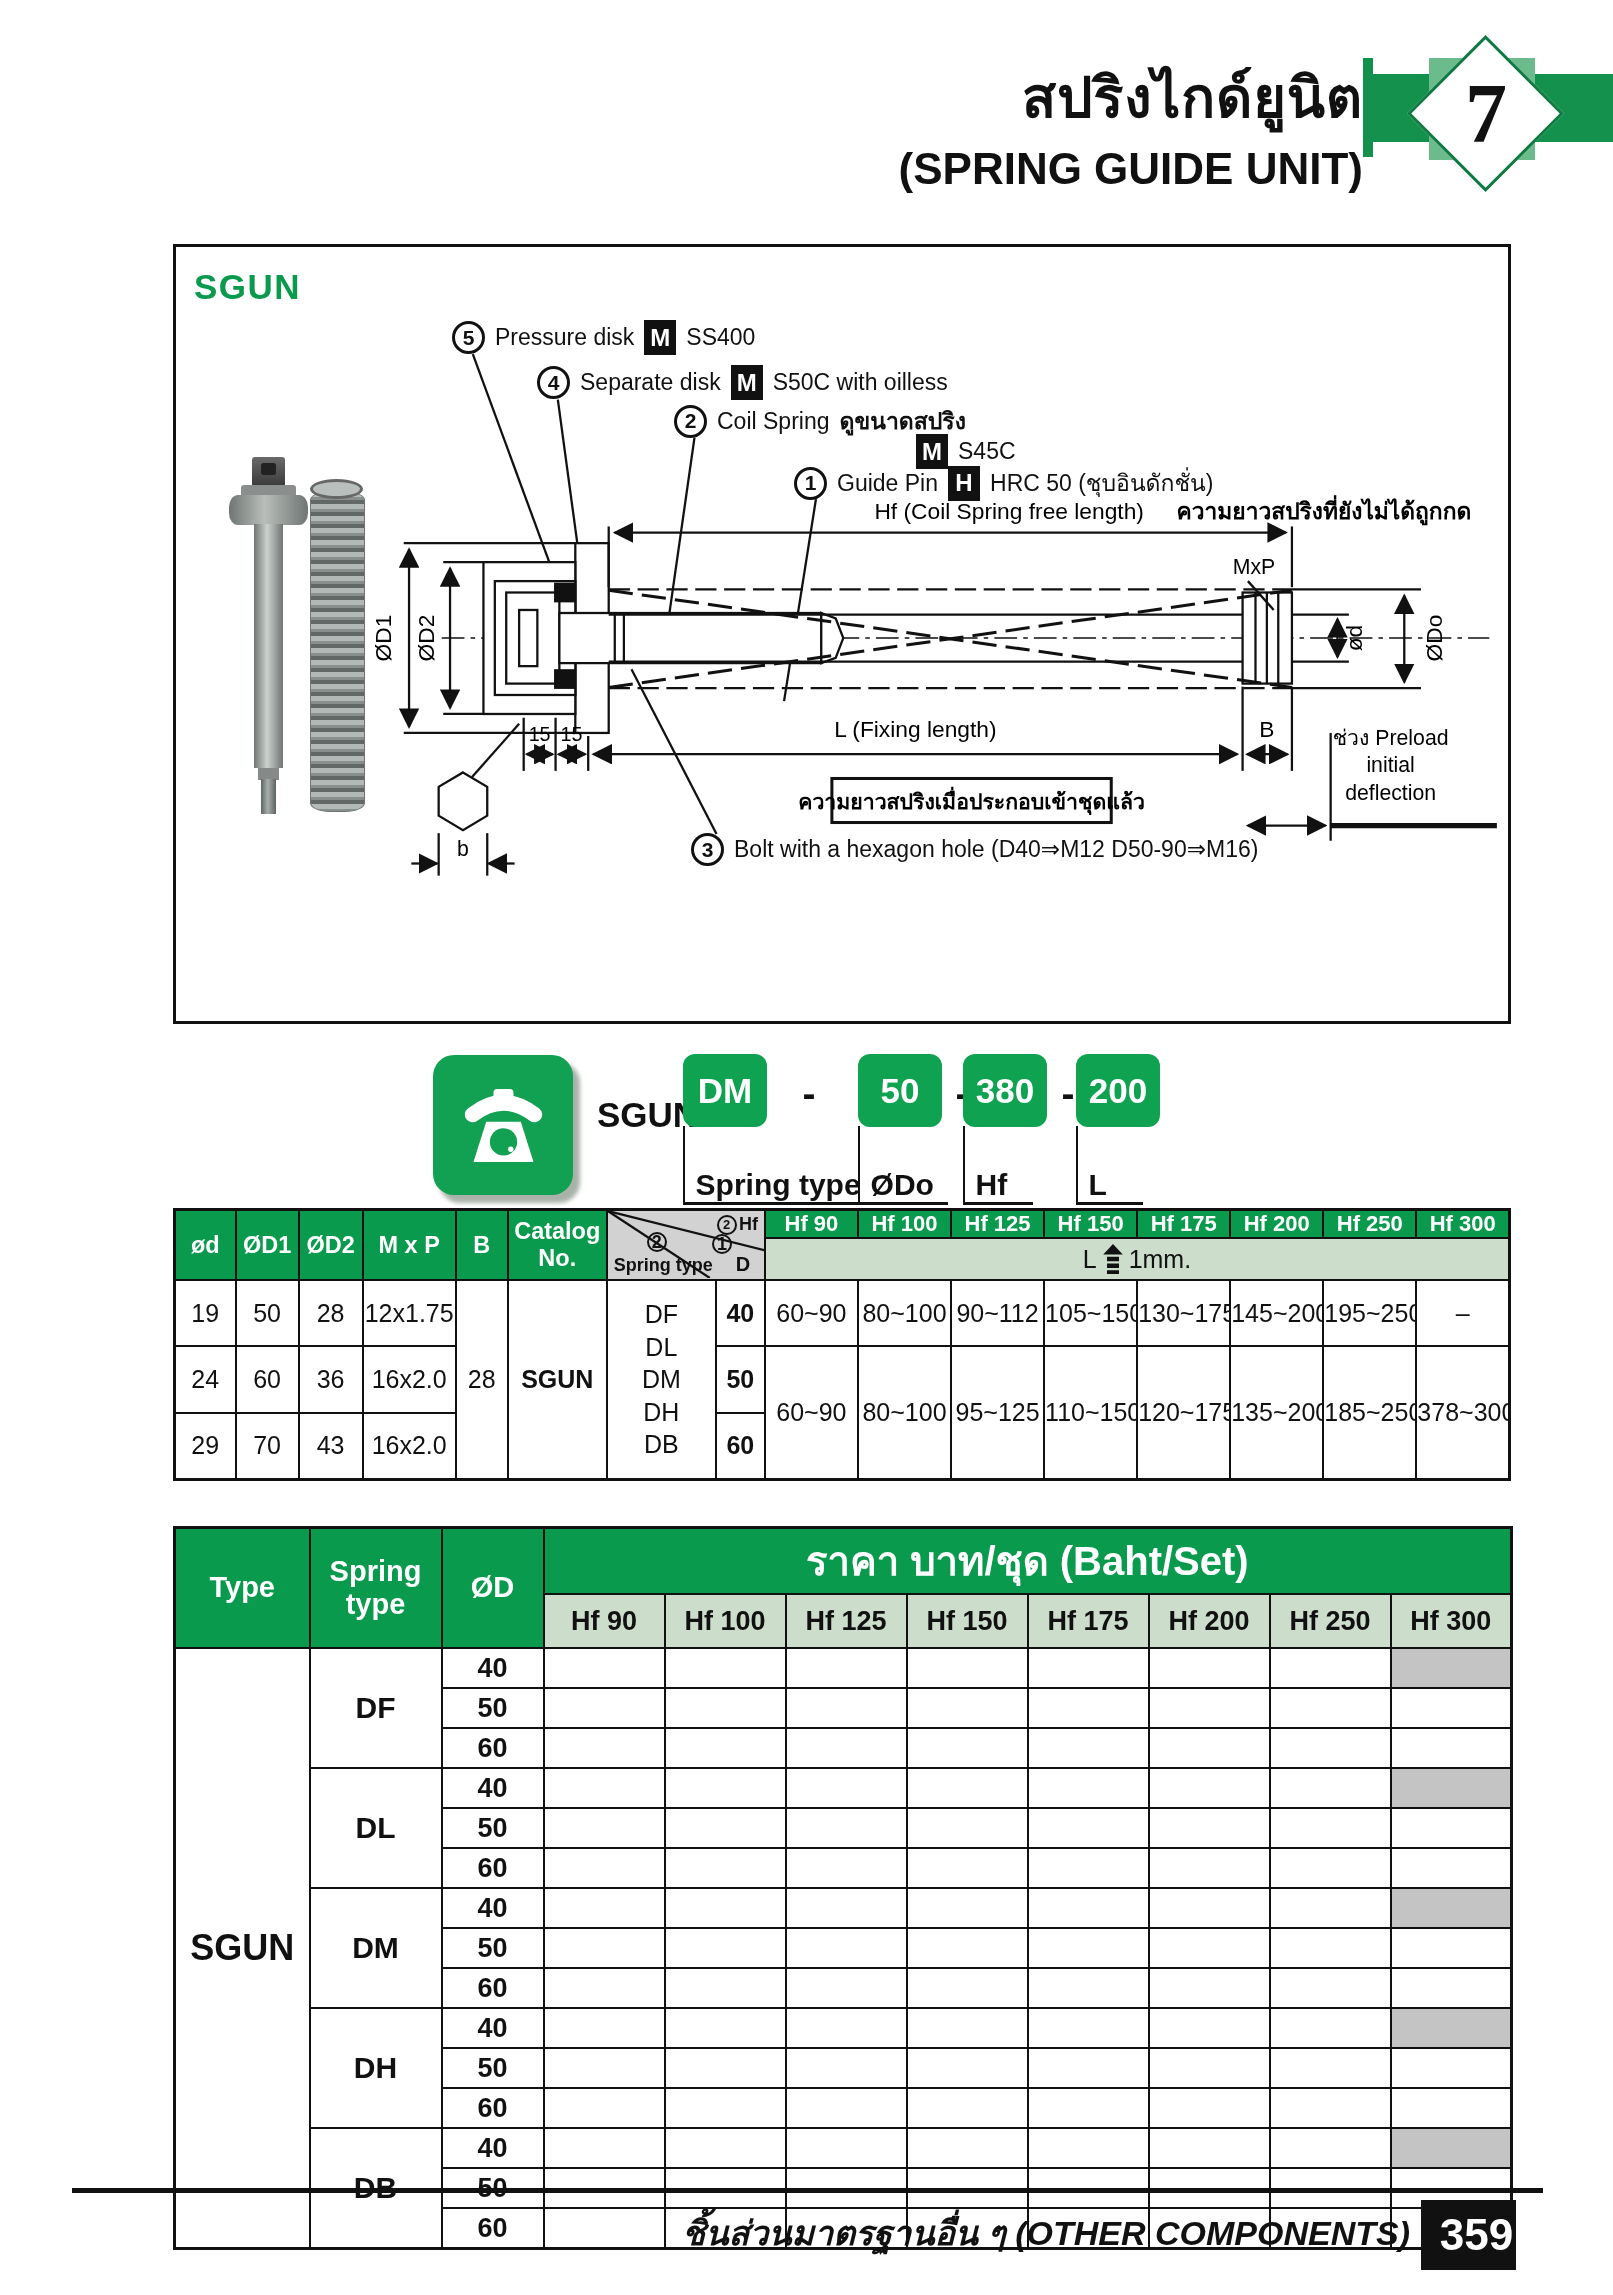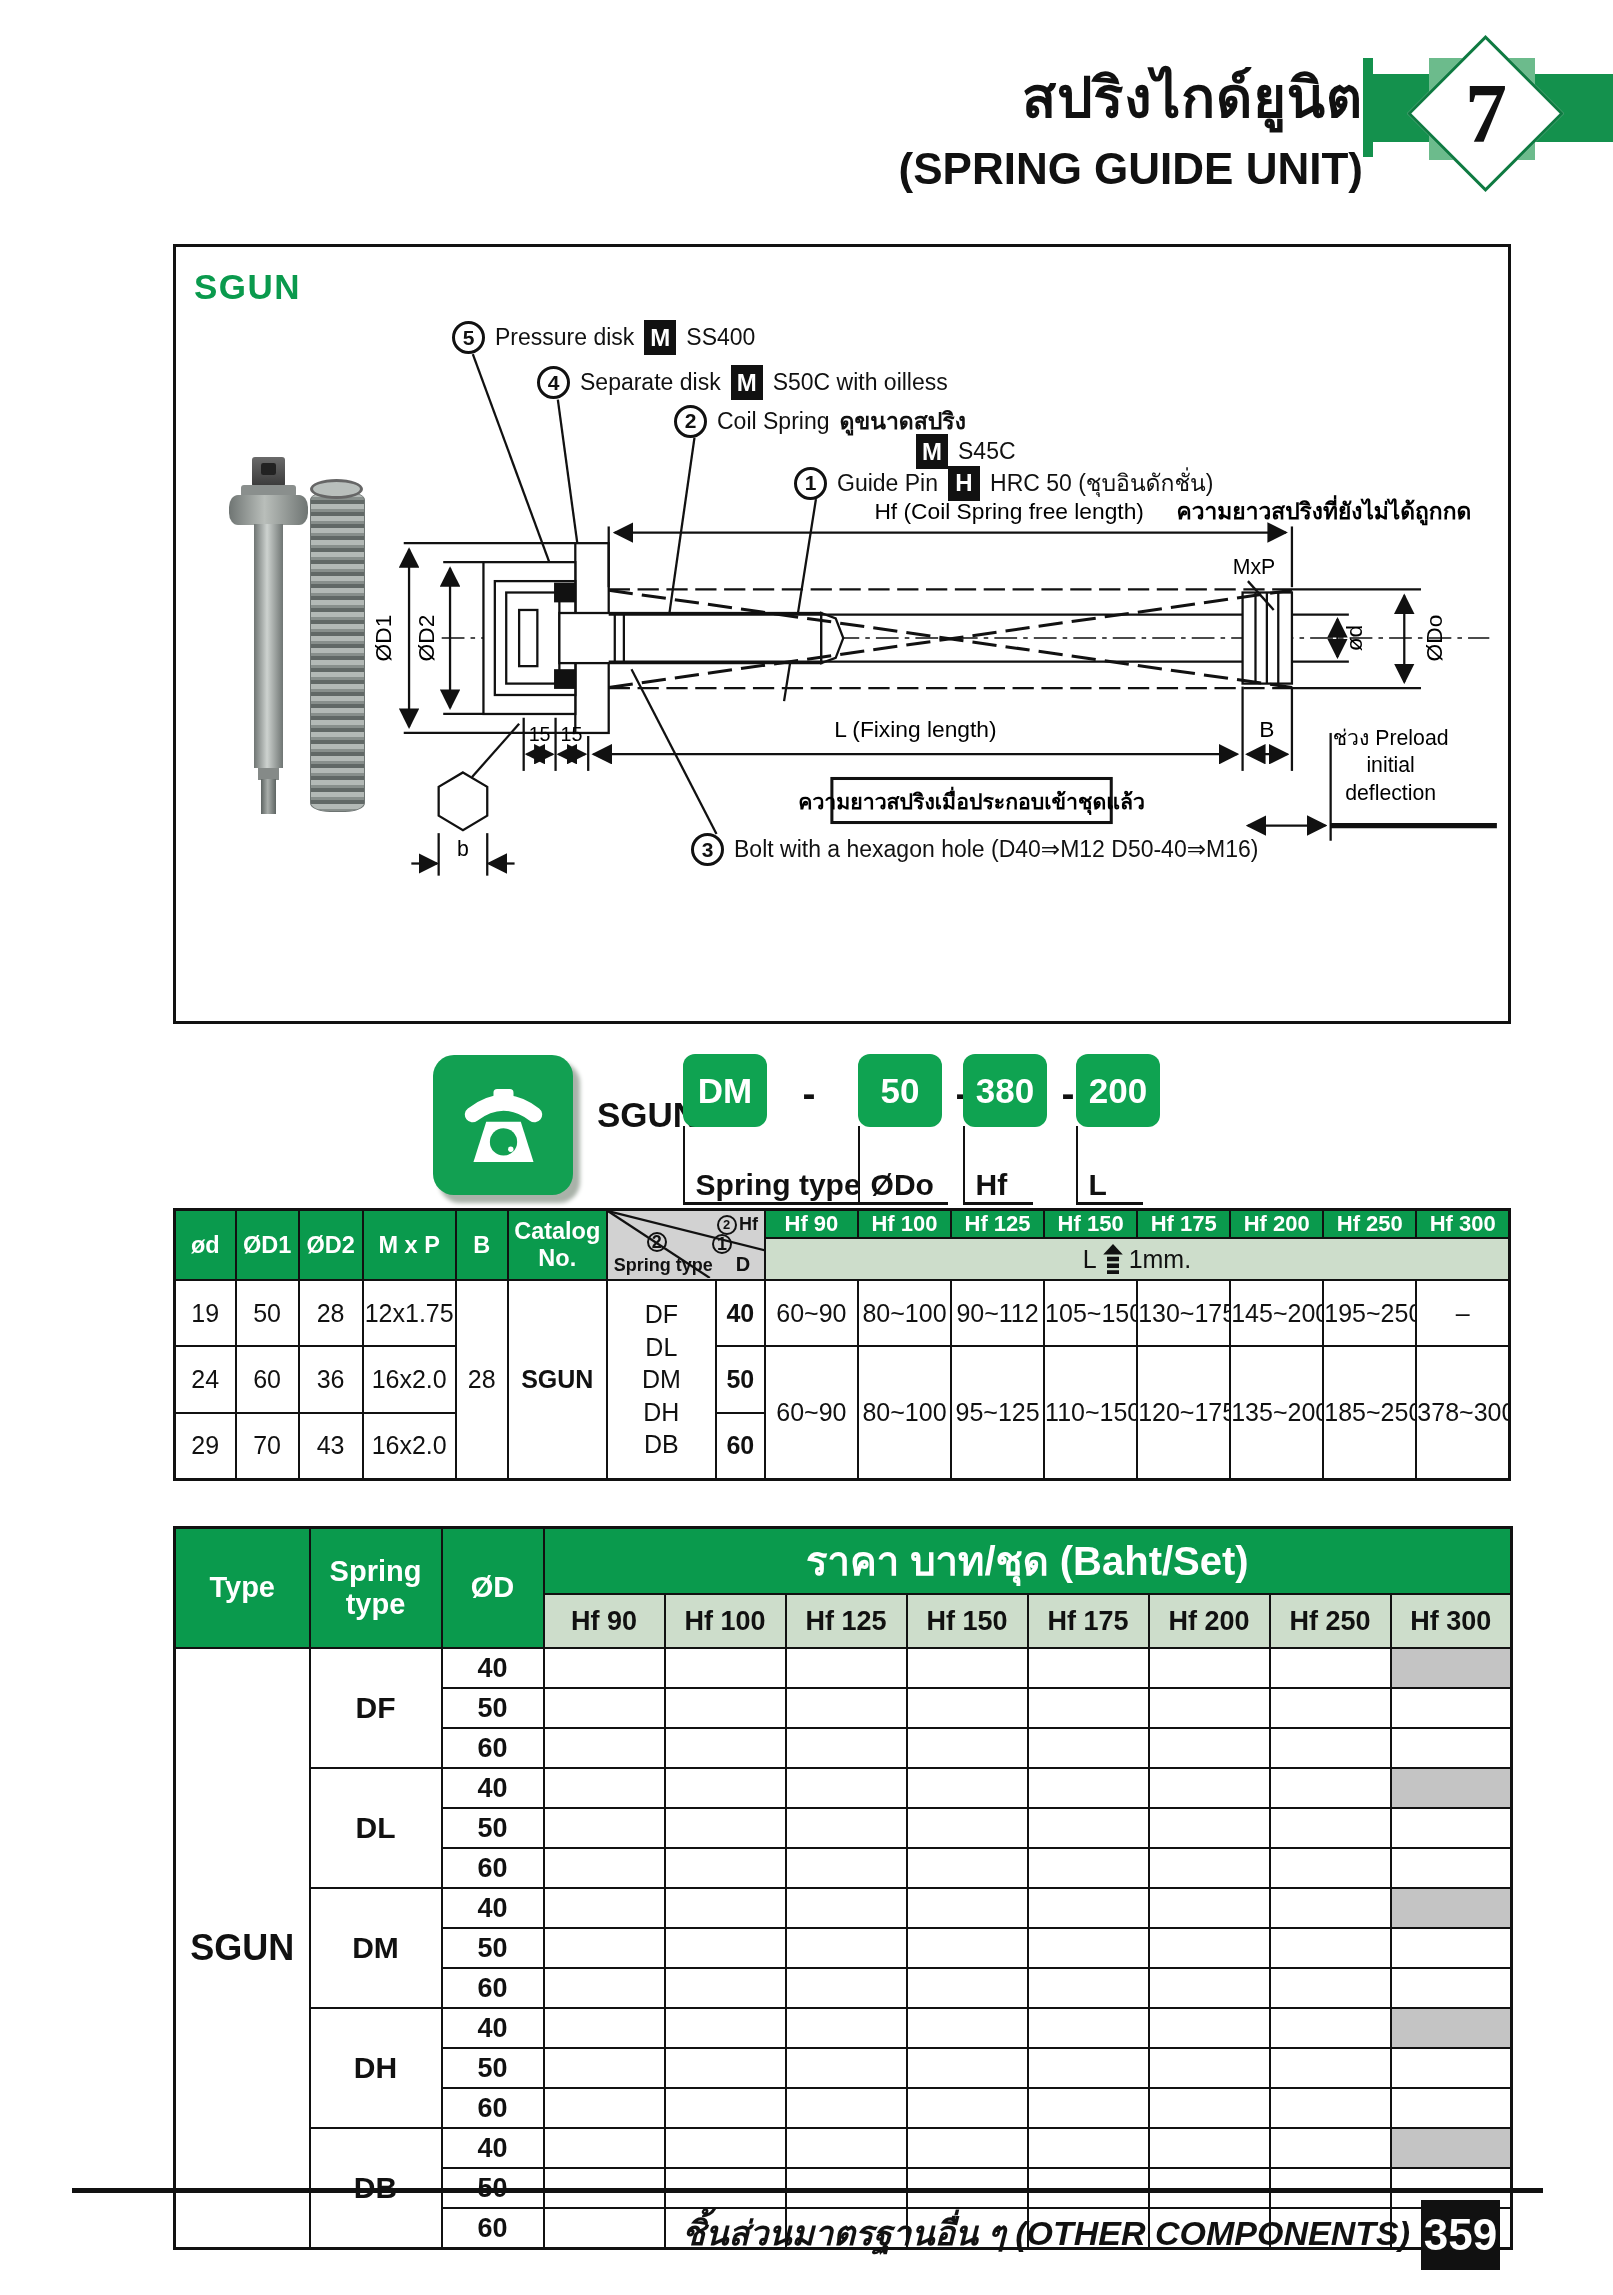--- a/index.html
+++ b/index.html
@@ -69,21 +69,21 @@
   .price .hfsub{background:#cdddcb;font-weight:bold;font-size:27px;height:52px;}
   .price td{height:38px;}
   .tval{font-size:36px;font-weight:bold;}
   .sval{font-size:30px;font-weight:bold;}
   .odval{font-size:27px;font-weight:bold;}
   .gray{background:#c4c4c4;}
   
   .frule{position:absolute;left:72px;top:2188px;width:1471px;height:4.6px;background:#111;}
   .ftext{position:absolute;left:72px;top:2206px;width:1338px;text-align:right;font-size:34px;font-weight:bold;font-style:italic;}
   .fpage{position:absolute;left:1421px;top:2200px;width:79px;height:70px;background:#111;color:#fff;
-         display:flex;align-items:center;justify-content:center;font-size:44px;font-weight:bold;}
+         display:flex;align-items:center;justify-content:center;font-size:44px;font-weight:bold;padding-left:16px;}
   svg text{font-family:"Liberation Sans","DejaVu Sans",sans-serif;}
 </style>
 </head>
 <body>
 
 <div class="title-thai">สปริงไกด์ยูนิต</div>
 <div class="title-en">(SPRING GUIDE UNIT)</div>
 <div>
   <div class="band-bar"></div>
   <div class="band"></div>
@@ -246,21 +246,21 @@
     <span>S45C</span>
   </div>
   <div class="callout" style="left:618px;top:218px;">
     <span class="cnum">1</span>
     <span>Guide Pin</span>
     <span class="badge">H</span>
     <span>HRC 50 (ชุบอินดักชั่น)</span>
   </div>
   <div class="callout" style="left:515px;top:586px;">
     <span class="cnum">3</span>
-    <span>Bolt with a hexagon hole (D40⇒M12 D50-40⇒M16)</span>
+    <span>Bolt with a hexagon hole (D40⇒M12 D50-90⇒M16)</span>
   </div>
 
 </div>
 
 <div>
   <div class="phone-tile">
     <svg width="91" height="91" viewBox="0 0 100 100">
       <path d="M16 38 Q50 12 84 38" stroke="#fff" stroke-width="17" fill="none" stroke-linecap="round"></path>
       <rect x="39" y="10" width="22" height="13" rx="4" fill="#fff"></rect>
       <path d="M31 46 L69 46 L83 90 L17 90 Z" fill="#fff"></path>

